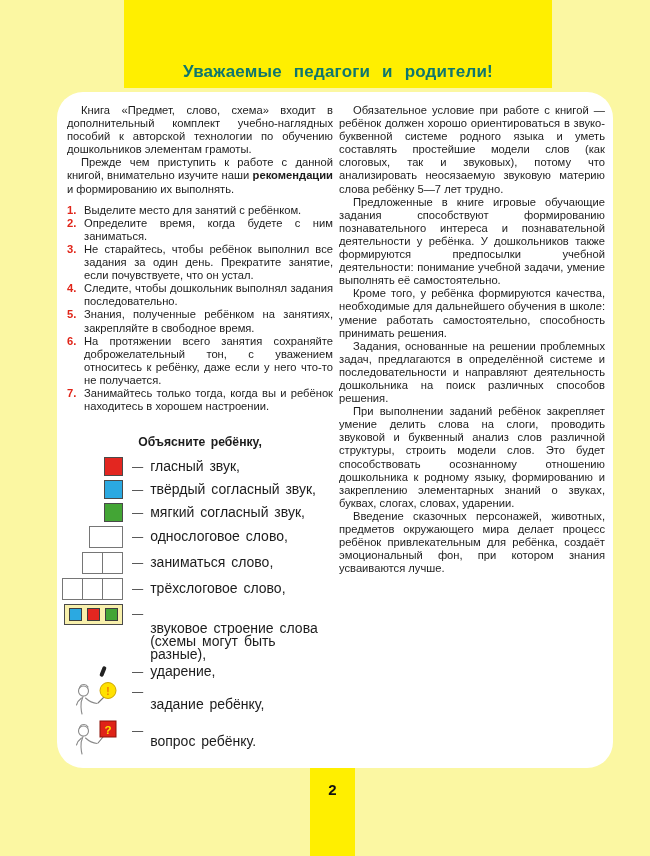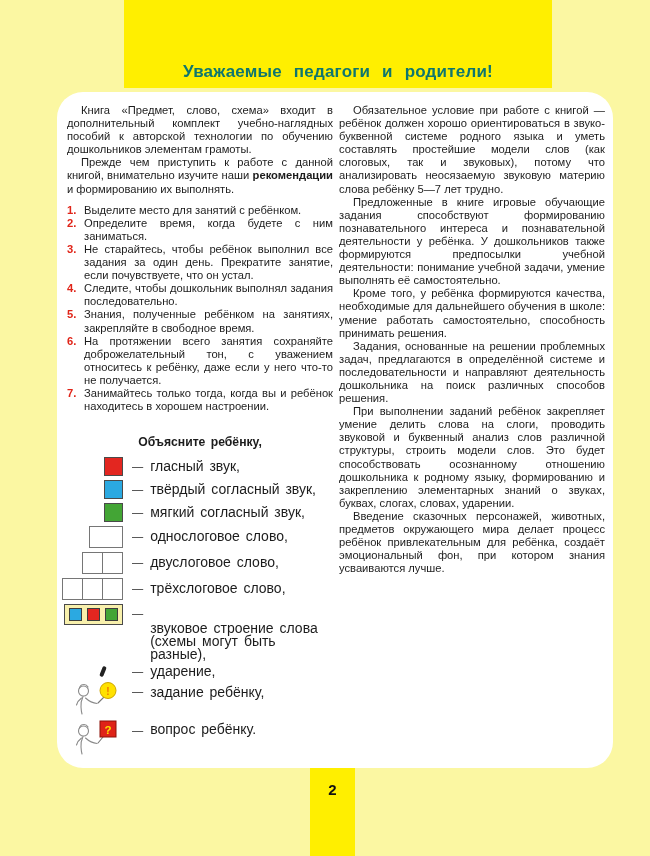--- a/index.html
+++ b/index.html
@@ -48,21 +48,21 @@
   .sq.blue{background:#2BA9E1;}
   .sq.green{background:#43A535;}
   .cells{display:flex;}
   .cell{width:21px; height:22px; background:#fff; border:1px solid #767676; margin-left:-1px; box-sizing:border-box;}
   .cells .cell:first-child{margin-left:0;}
   .strip{display:flex; gap:5px; background:#F8F0AC; border:1.5px solid #4a4a4a; padding:3px 4px;}
   .ssq{width:13px; height:13px; border:1px solid #3d3d3d; box-sizing:border-box;}
   .ssq.blue{background:#2BA9E1;} .ssq.red{background:#E32620;} .ssq.green{background:#43A535;}
   .accent{width:4px; height:11px; background:#222; border-radius:2px; transform:rotate(22deg); margin-right:18px;}
   .boy-svg{display:block;}
-  .lrow.top .llabel{margin-top:4px;}
+  .lrow.top .llabel{margin-top:16px;}
   .page-strip{
     position:absolute; left:310px; top:768px; width:45px; height:88px;
     background:#FFEF00; text-align:center; box-sizing:border-box; padding-top:13px;
   }
   .page-number{font-size:15px; font-weight:bold; color:#111;}
 </style>
 </head>
 <body>
 
 <div class="page">
@@ -149,21 +149,21 @@
         </div>
 
         <div class="lrow">
           <span class="licon">
               <span class="cells">
                 <span class="cell"></span>
                 <span class="cell"></span>
               </span>
             </span>
           <span class="dash">—</span>
-          <span class="llabel">двуслоговое  слово,</span>
+          <span class="llabel">заниматься  слово,</span>
         </div>
 
         <div class="lrow">
           <span class="licon">
               <span class="cells">
                 <span class="cell"></span>
                 <span class="cell"></span>
                 <span class="cell"></span>
               </span>
             </span>

